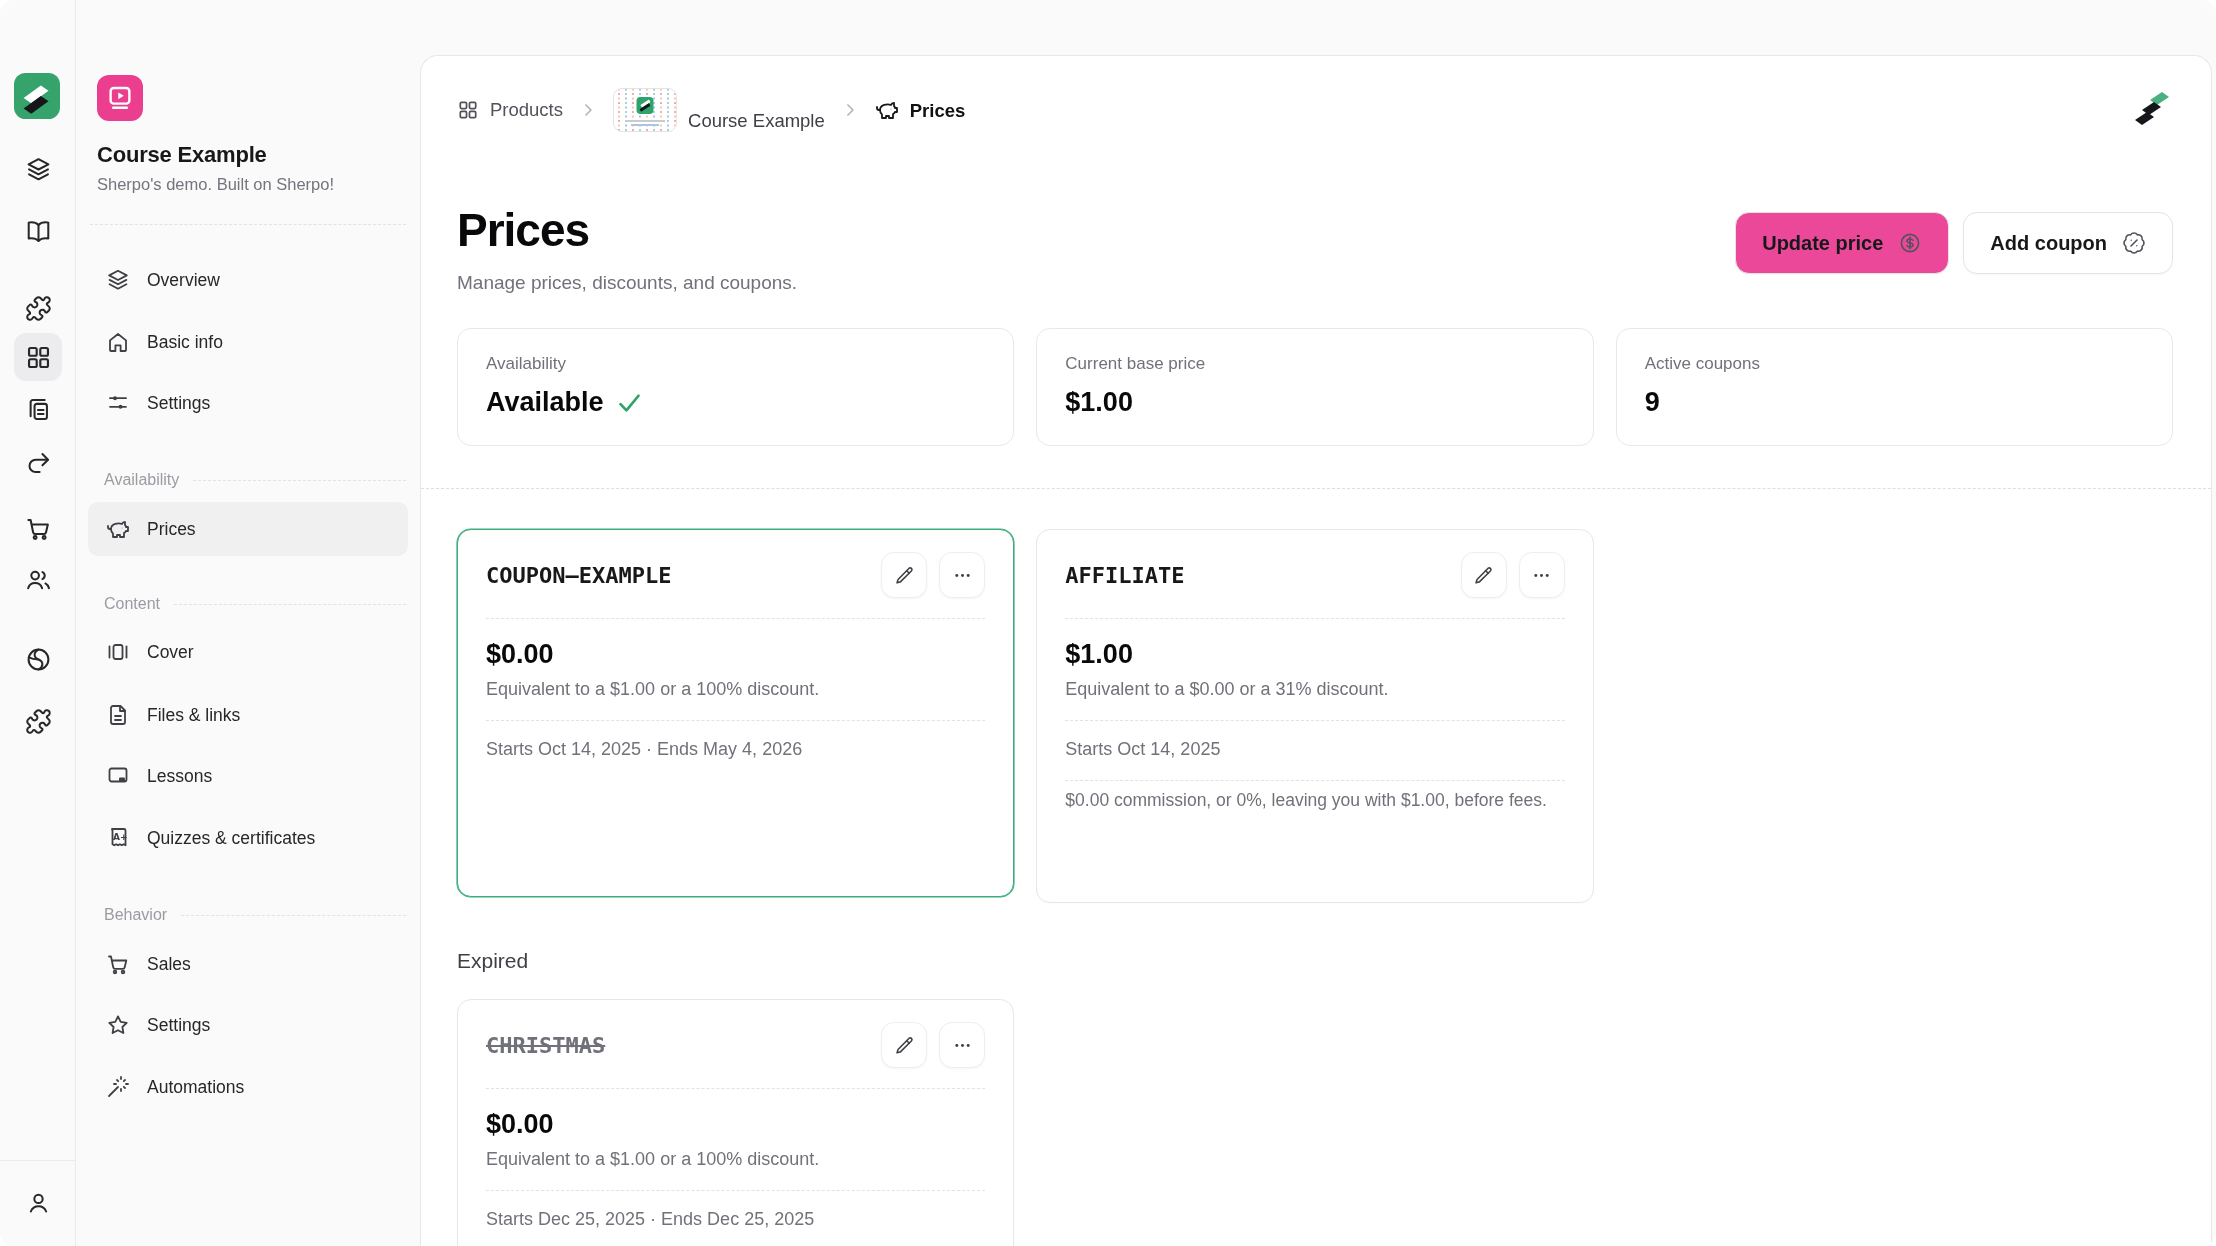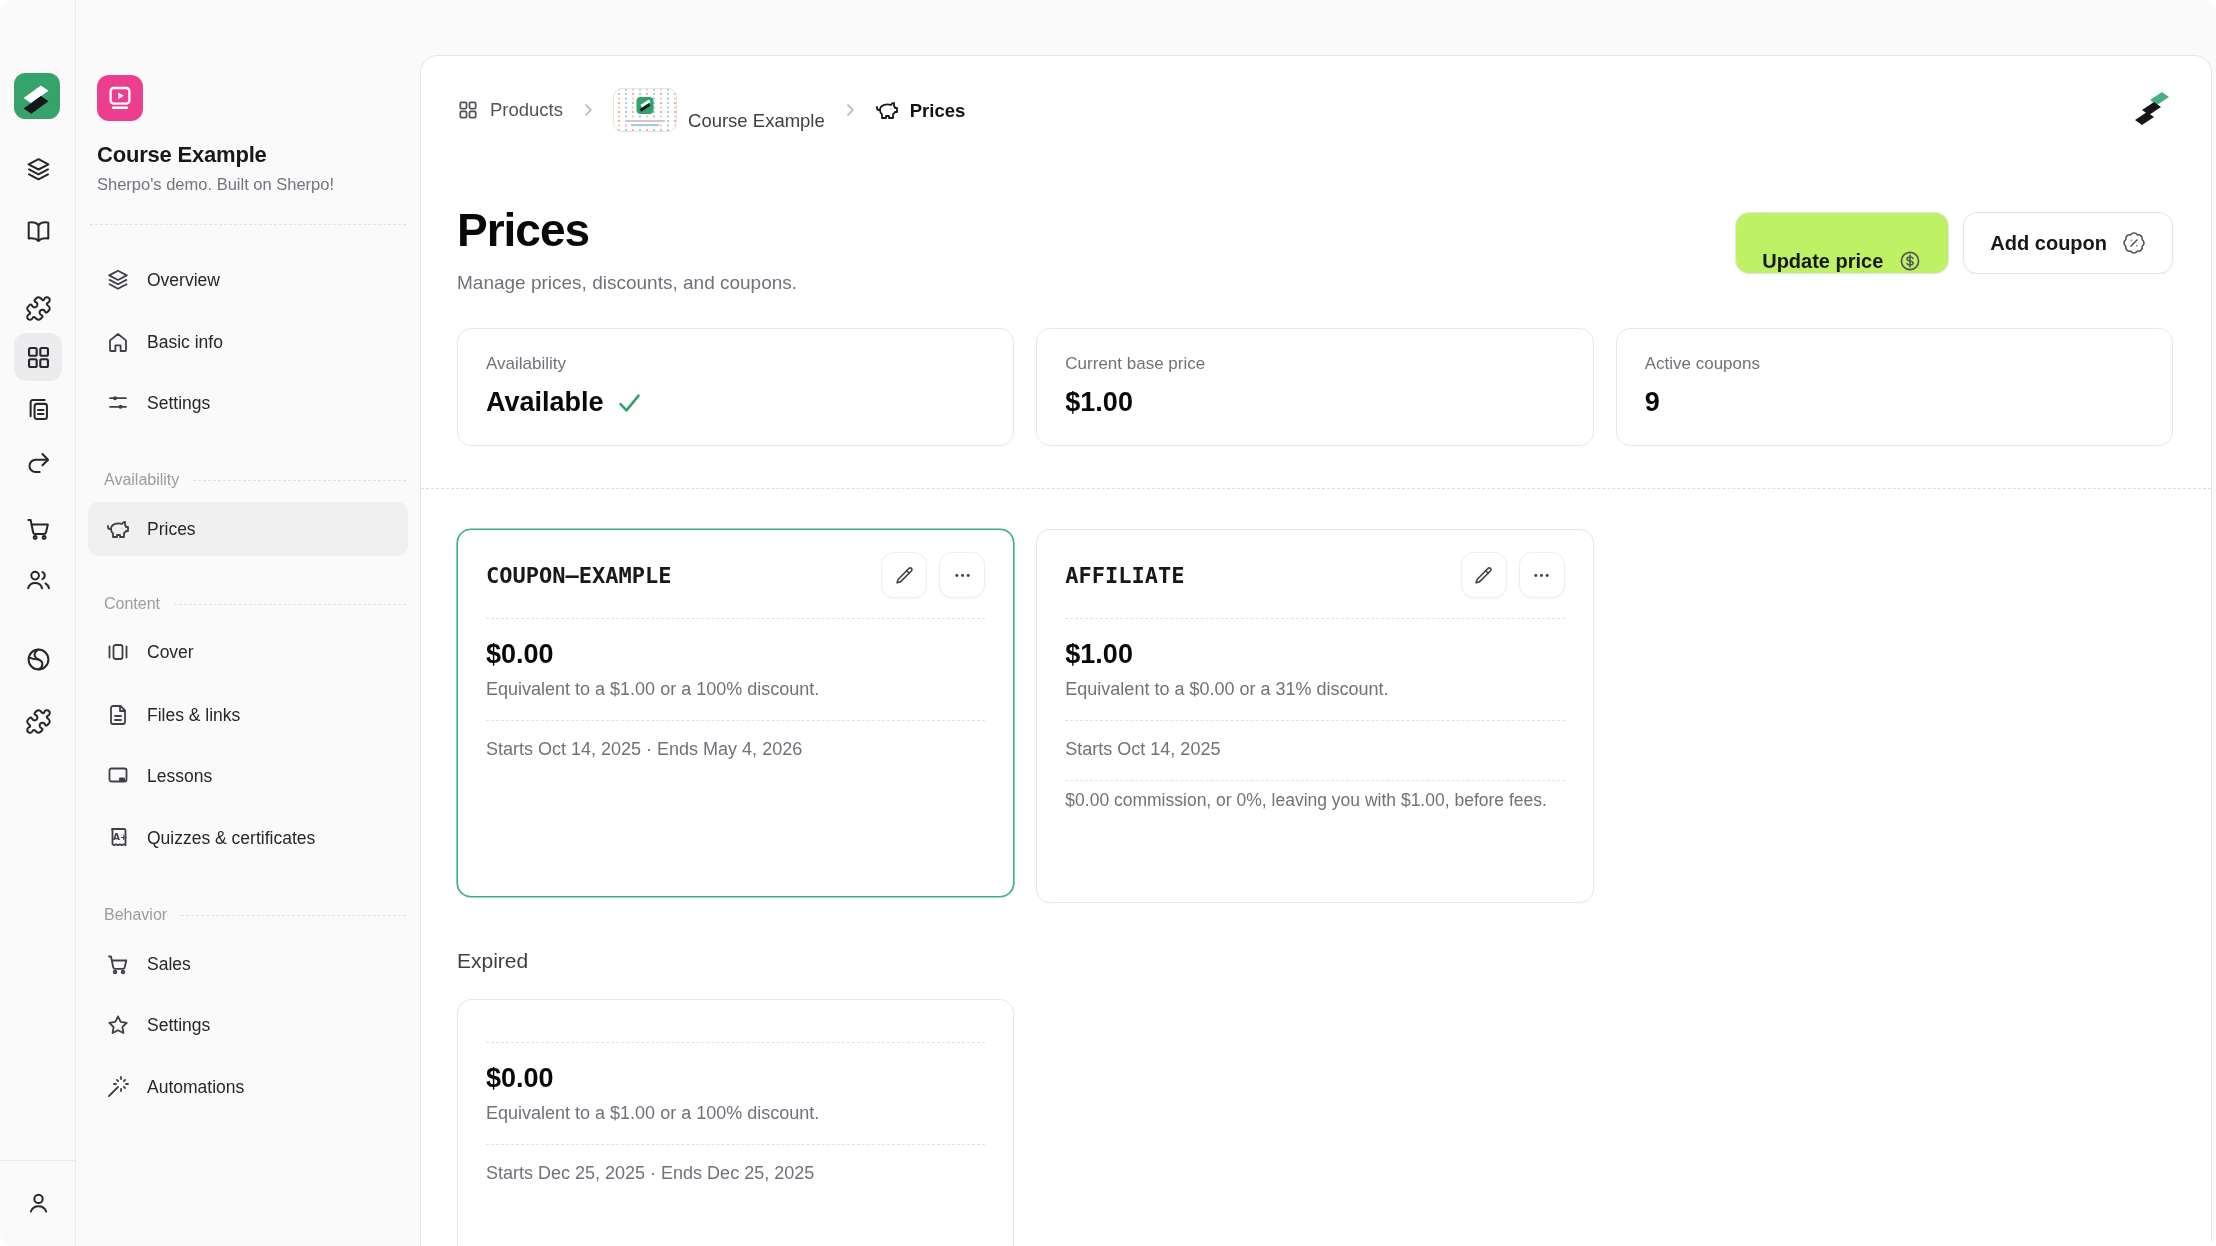--- a/index.html
+++ b/index.html
@@ -54,21 +54,21 @@
   .thumb-logo:before{content:"";position:absolute;left:4px;top:5px;width:10px;height:3px;background:#fff;transform:rotate(-32deg);}
   .thumb-text{position:absolute;bottom:4px;left:11px;right:11px;height:7px;}
   .thumb-text i{display:block;height:2px;background:#C9CBD1;margin-bottom:2px;}
   .thumb-text i:last-child{width:70%;margin:0 auto;background:#AFC4E2;}
 
   .header-row{margin-top:70px;display:flex;justify-content:space-between;align-items:flex-start;}
   h1.page-title{margin:0;font-size:46px;line-height:52px;font-weight:700;color:#09090B;letter-spacing:-1px;}
   .page-sub{margin-top:16px;font-size:19px;color:#71717A;}
   .actions{display:flex;gap:14px;margin-top:8px;}
   .btn{height:62px;padding:0 26px;border-radius:14px;border:1px solid #E4E4E7;display:flex;align-items:center;gap:15px;font-size:20px;font-weight:600;color:#18181B;cursor:pointer;background:#fff;box-shadow:0 1px 2px rgba(0,0,0,0.03);}
-  .btn.gray{background:#bef264;align-items:flex-end;}
+  .btn.gray{background:#ec4899;}
   .btn .bico{width:24px;height:24px;color:#52525B;}
 
   .stats-row{margin-top:34px;display:grid;grid-template-columns:repeat(3,1fr);gap:22px;}
   .stat{height:118px;border:1px solid #E8E8EA;border-radius:14px;padding:25px 28px;background:#fff;box-sizing:border-box;}
   .stat-label{font-size:17px;color:#71717A;}
   .stat-value{margin-top:13px;font-size:27px;font-weight:600;color:#09090B;display:flex;align-items:center;gap:12px;}
   .check{width:27px;height:27px;color:#2EA36B;}
 
   .full-divider{margin:42px -38px 0 -36px;border-top:1px dashed #DEDEE2;}
 
@@ -573,20 +573,35 @@
         <div class="dashed"></div>
         <div class="aff-note">$0.00 commission, or 0%, leaving you with $1.00, before fees.</div>
       </div>
 
       <div></div>
     </div>
 
     <div class="expired-heading">Expired</div>
     <div class="expired-grid">
       <div class="card" style="height:370px">
+        <div class="card-head">
+          <span class="code struck">CHRISTMAS</span>
+          <span class="card-actions">
+            <button class="icon-btn">
+                <svg class="ic">
+                  <use href="#i-pencil"></use>
+                </svg>
+              </button>
+            <button class="icon-btn">
+                <svg class="ic">
+                  <use href="#i-dots"></use>
+                </svg>
+              </button>
+          </span>
+        </div>
         <div class="dashed"></div>
         <div class="price">$0.00</div>
         <div class="equiv">Equivalent to a $1.00 or a 100% discount.</div>
         <div class="dashed"></div>
         <div class="dates">Starts Dec 25, 2025 · Ends Dec 25, 2025</div>
       </div>
       <div></div>
       <div></div>
     </div>
 

